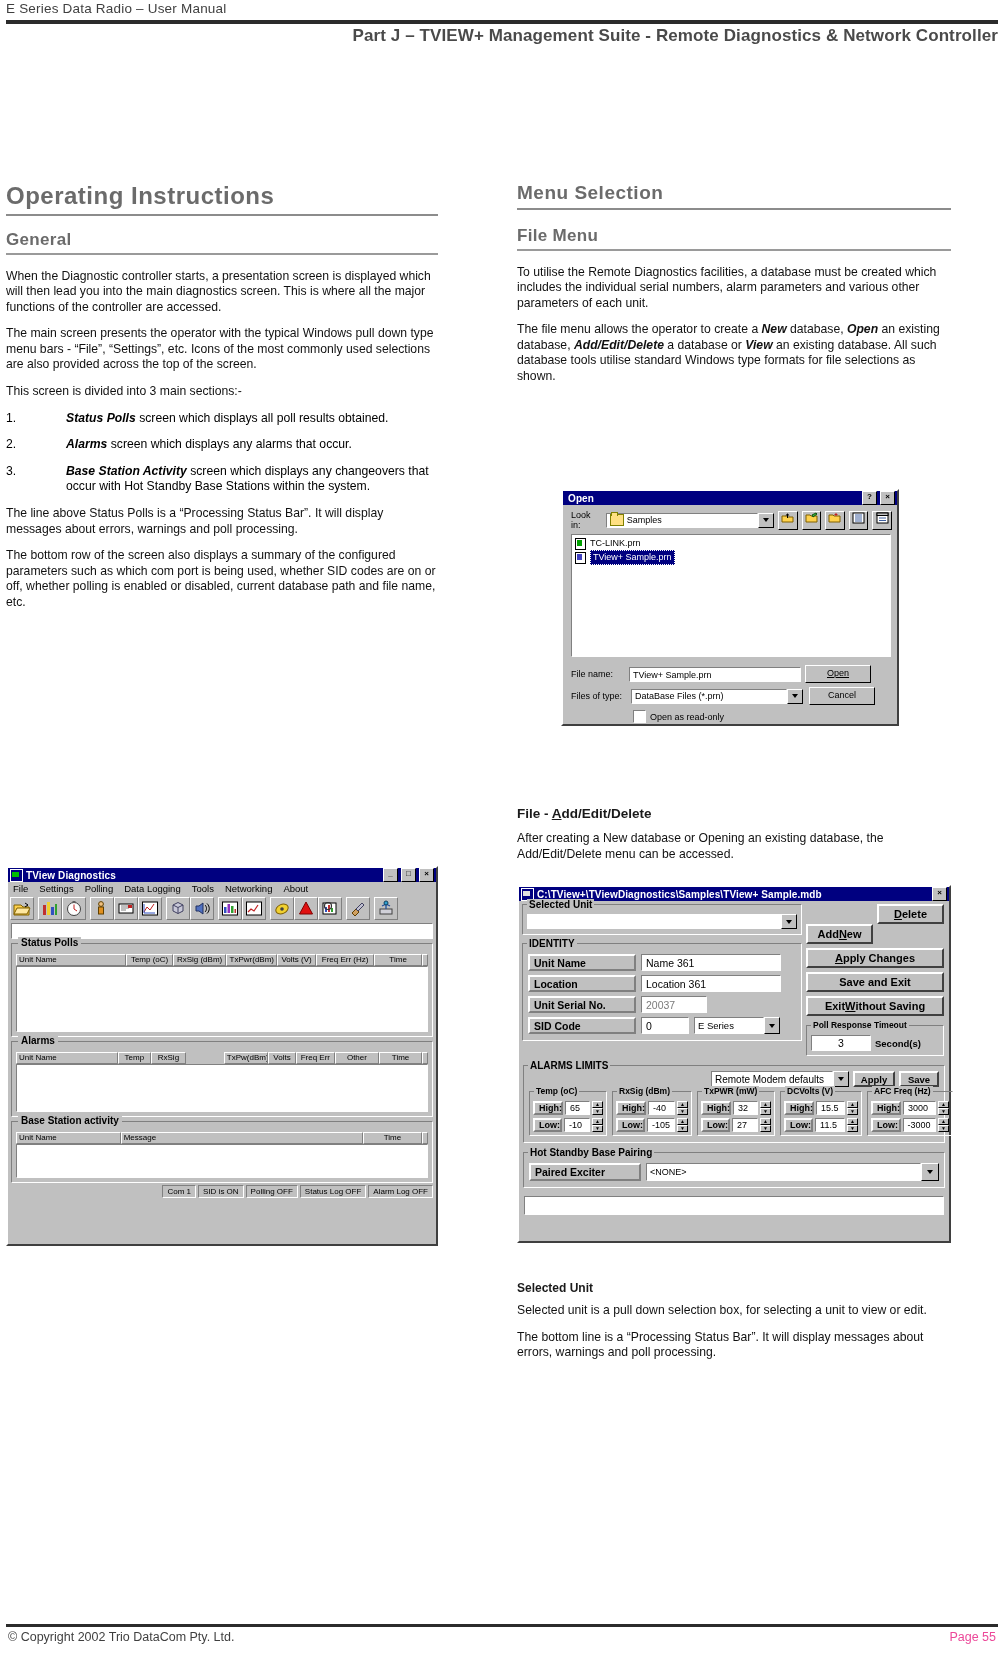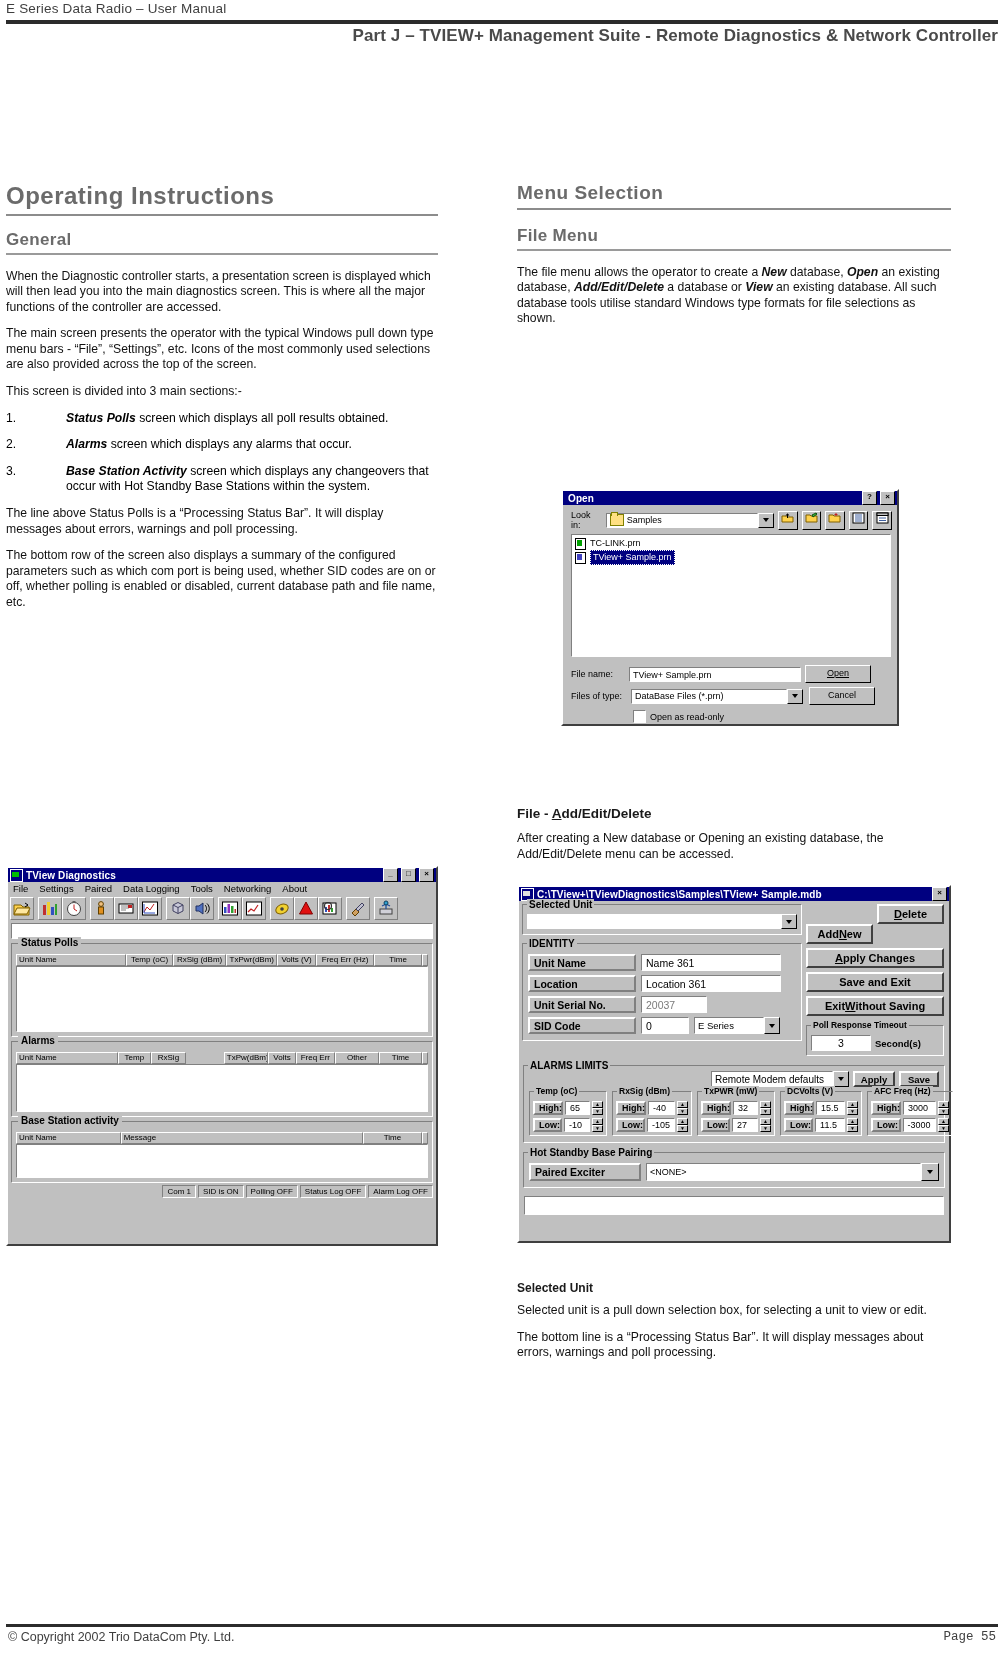--- a/index.html
+++ b/index.html
@@ -110,21 +110,21 @@
             border-right:1px solid #000;border-bottom:1px solid #000;display:flex;align-items:center;
             justify-content:center;font-size:5px;line-height:5px;}
   .minigrp{border:1px solid #808080;border-right-color:#fff;border-bottom-color:#fff;position:relative;
            padding:8px 3px 3px 3px;box-sizing:border-box;}
   .minigrp>.cap{position:absolute;left:4px;top:-6px;background:#c0c0c0;padding:0 2px;font-size:8.5px;
                 font-weight:bold;white-space:nowrap;}
 
   
   .foot-rule{position:absolute;left:6px;top:1624px;width:992px;height:3px;background:#2b2b2b;}
   .foot-l{position:absolute;left:8px;top:1630px;font-size:12.5px;color:#3f3f3f;}
-  .foot-r{position:absolute;right:8px;top:1630px;font-size:12.5px;color:#404040;font-family:Liberation Mono, monospace;}
+  .foot-r{position:absolute;right:8px;top:1630px;font-size:12.5px;color:#ec4899;}
 </style>
 </head>
 <body>
 
 <div class="page">
 
   <div class="hdr-left">E Series Data Radio – User Manual</div>
   <div class="hdr-rule"></div>
   <div class="hdr-title">Part J – TVIEW+ Management Suite -  Remote Diagnostics &amp; Network Controller</div>
 
@@ -156,21 +156,21 @@
         </span>
       <span class="t">TView Diagnostics</span>
       <span class="tbtn">_</span>
       <span class="tbtn">□</span>
       <span class="tbtn">×</span>
     </div>
 
     <div class="menubar">
       <span>File</span>
       <span>Settings</span>
-      <span>Paired</span>
+      <span>Polling</span>
       <span>Data Logging</span>
       <span>Tools</span>
       <span>Networking</span>
       <span>About</span>
     </div>
 
     <div class="toolbar">
       <div class="tgrp">
         <div class="tbtn2">
           <svg width="18" height="17" viewBox="0 0 18 17">
@@ -343,20 +343,21 @@
       <span class="sbcell">Alarm Log OFF</span>
     </div>
   </div>
 
   <div class="colR">
     <h1 class="sec small">Menu Selection</h1>
     <div class="rule"></div>
     <h2 class="sub" style="text-decoration:none;margin-top:16px;">File Menu</h2>
     <div class="rule thin"></div>
 
+    <p>To utilise the Remote Diagnostics facilities, a database must be created which includes the individual serial numbers, alarm parameters and various other parameters of each unit.</p>
     <p>
       <span>The file menu allows the operator to create a </span><span class="bi">New</span><span> database, </span><span class="bi">Open</span><span> an existing database, </span><span class="bi">Add/Edit/Delete</span><span> a database or </span><span class="bi">View</span><span> an existing database.  All such database tools utilise standard Windows type formats for file selections as shown.</span>
     </p>
   </div>
 
   <div class="win" style="position:absolute;left:561px;top:489px;width:338px;height:237px;">
     <div class="tbar">
       <span class="t" style="padding-left:3px;">Open</span>
       <span class="tbtn">?</span>
       <span class="tbtn">×</span>

